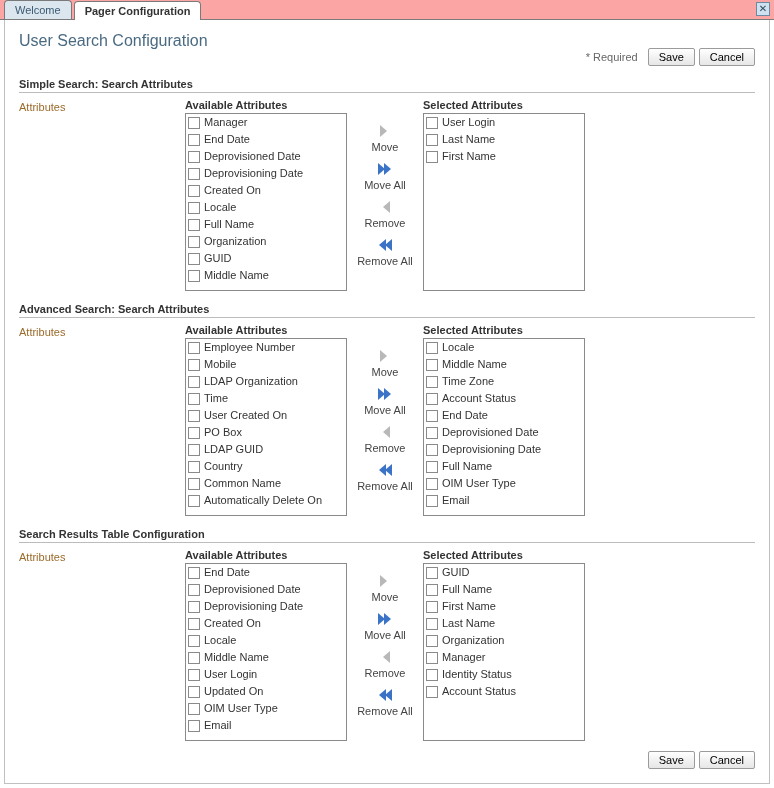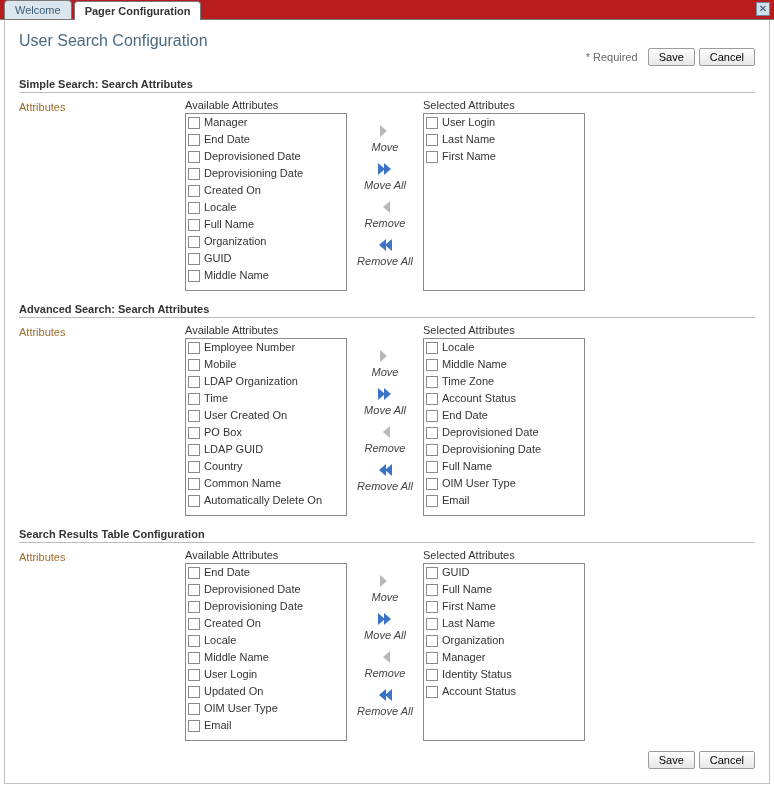--- a/index.html
+++ b/index.html
@@ -8,21 +8,21 @@
     font-family: Tahoma, Arial, sans-serif;
     font-size: 11px;
     background: #fff;
     color: #333;
     width: 774px;
   }
   .tab-bar {
     display: flex;
     align-items: center;
     padding: 0 4px;
-    background: #b91c1c;
+    background: #fca5a5;
     border-bottom: 1px solid #7a7a7a;
     position: relative;
   }
   .tab {
     padding: 3px 10px;
     border: 1px solid #7a7a7a;
     border-bottom: none;
     border-top-left-radius: 4px;
     border-top-right-radius: 4px;
     margin-right: 2px;
@@ -101,21 +101,21 @@
     text-align: left;
     padding-right: 8px;
     padding-top: 2px;
     color: #9b6b2b;
   }
   .col {
     display: flex;
     flex-direction: column;
   }
   .col-header {
-    font-weight: normal;
+    font-weight: bold;
     margin-bottom: 2px;
     color: #333;
   }
   .listbox {
     border: 1px solid #8a8a8a;
     background: #fff;
     width: 162px;
     height: 178px;
     overflow-y: scroll;
     position: relative;
@@ -145,21 +145,20 @@
     gap: 2px;
   }
   .ctrl-icon {
     display: flex;
     gap: -2px;
   }
   .ctrl-label {
     color: #444;
     text-align: right;
     margin-bottom: 6px;
-    font-style: italic;
   }
   svg { display: block; }
   .bottom-actions {
     display: flex;
     justify-content: flex-end;
     gap: 4px;
     margin-top: 10px;
   }
 </style>
 </head>

